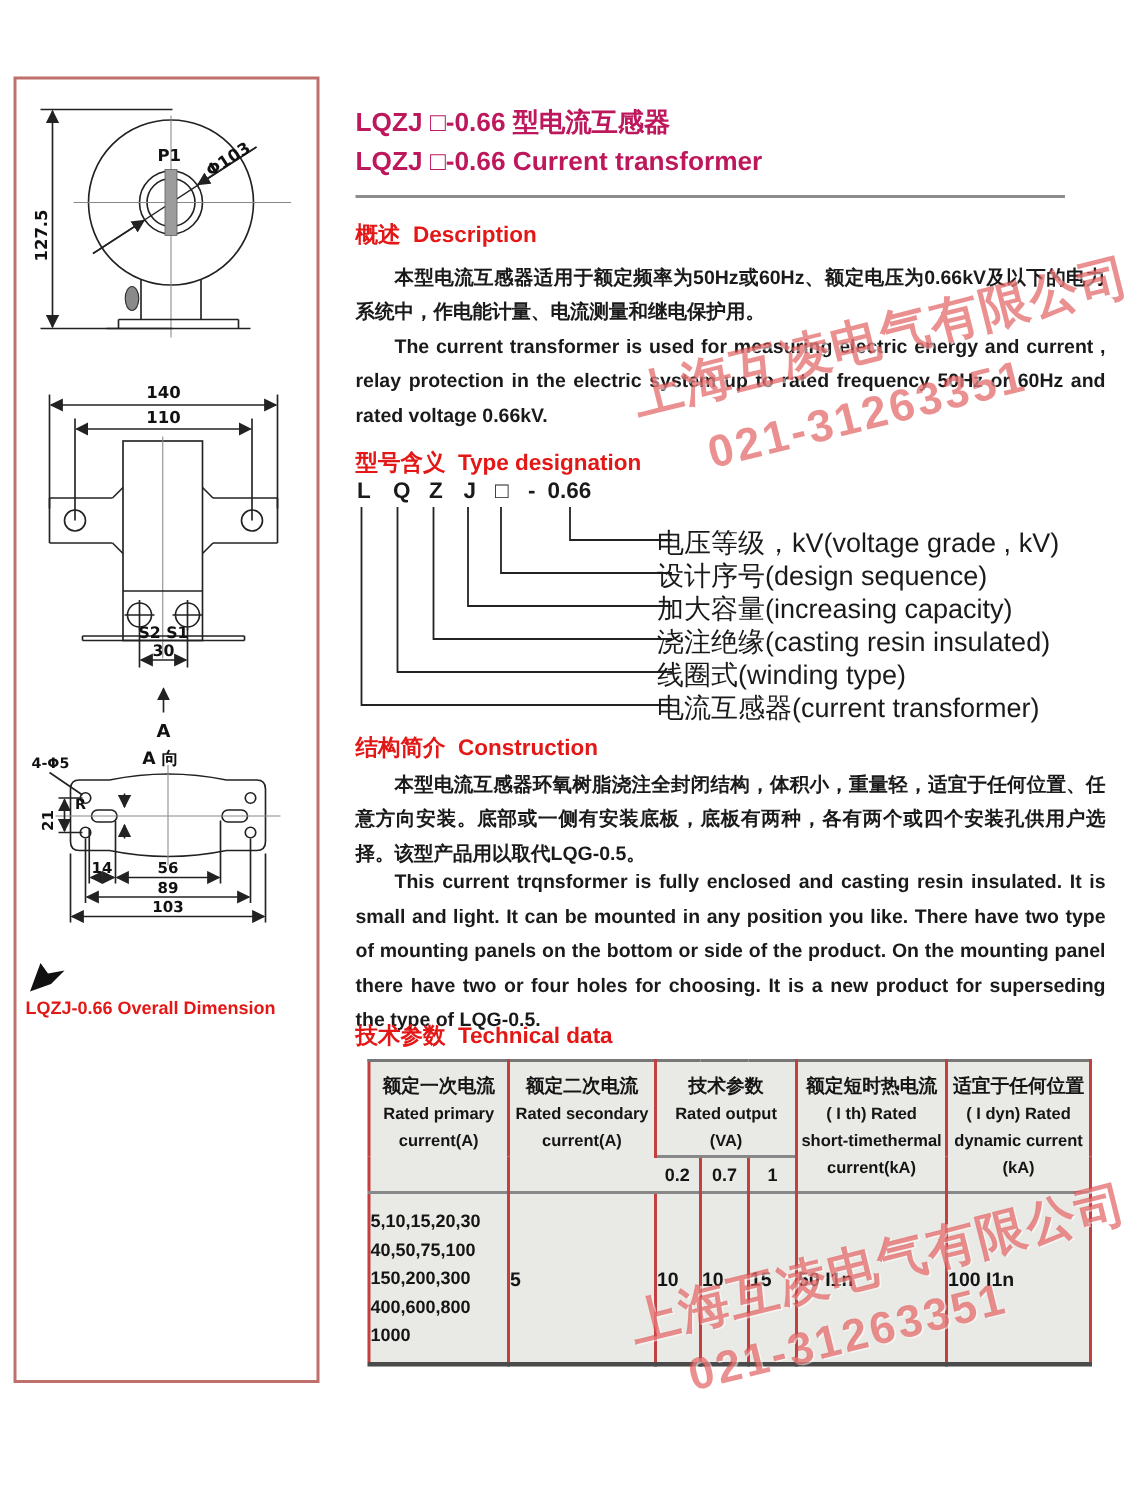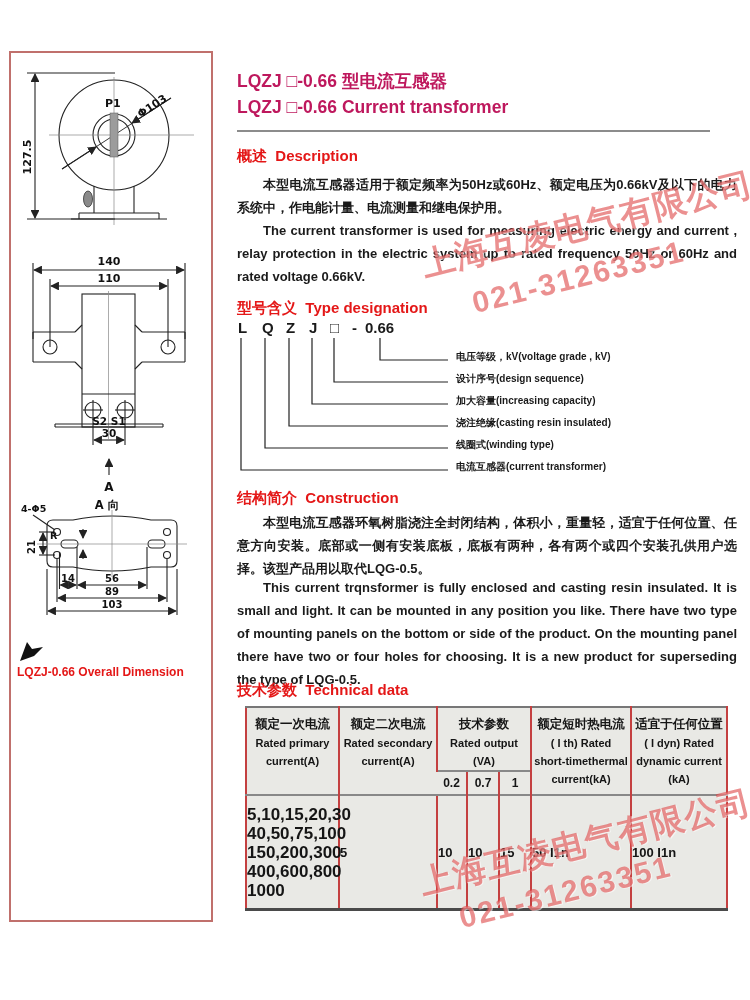--- a/index.html
+++ b/index.html
@@ -15,36 +15,36 @@
   
   .title{position:absolute;left:237px;top:68px;width:500px;color:#be185d;
          font-weight:bold;font-size:17.5px;line-height:26px;}
   .divider{position:absolute;left:237px;top:130px;width:473px;height:2px;background:#8c8c8c;}
   .sec-head{position:absolute;left:237px;color:#e41717;font-weight:bold;font-size:15px;white-space:pre;text-align:center;}
   .para{position:absolute;left:237px;width:500px;font-size:13px;font-weight:bold;
         line-height:23px;text-align:justify;text-indent:2em;}
   
   .code-row{position:absolute;left:237px;top:319px;height:20px;font-size:15px;font-weight:bold;}
   .code-row span{position:absolute;top:0;}
-  .td-label{position:absolute;left:456px;width:290px;height:20px;font-size:10px;
-            font-weight:bold;white-space:nowrap;}
+  .td-label{position:absolute;left:438px;width:290px;height:20px;font-size:18px;
+            font-weight:normal;white-space:nowrap;}
   
   .tbl{position:absolute;left:245px;top:706px;width:483px;border-collapse:collapse;
        background:#e9e9e5;table-layout:fixed;
        border-top:2px solid #777;border-bottom:3px solid #4a4a4a;
        border-left:2px solid #c44040;border-right:2px solid #c44040;}
   .tbl th,.tbl td{border-left:2px solid #c44040;padding:0;
                   font-weight:bold;color:#151515;}
   .tbl th:first-child,.tbl td:first-child{border-left:none;}
   .tbl .h-main{height:62px;vertical-align:top;}
   .h-zh{font-size:12.5px;padding-top:7px;line-height:19px;}
   .h-en{font-size:11px;line-height:18px;}
   .sub-th{border-top:2px solid #888 !important;height:22px;vertical-align:middle;font-size:12px;}
   .tbl td{border-top:2px solid #888;height:112px;vertical-align:middle;font-size:13px;}
-  .pl{font-size:17px;line-height:19px;}
+  .pl{font-size:12px;line-height:19px;}
   
   .wm{position:absolute;transform:rotate(-14deg);transform-origin:0 100%;
       color:rgba(222,70,70,0.6);font-weight:bold;white-space:nowrap;z-index:6;
       pointer-events:none;text-shadow:1px 1px 0 rgba(255,255,255,0.55);}
   .wm-co{font-size:33px;letter-spacing:1px;}
   .wm-ph{font-size:30px;letter-spacing:2px;}
 </style>
 </head>
 <body>
 

